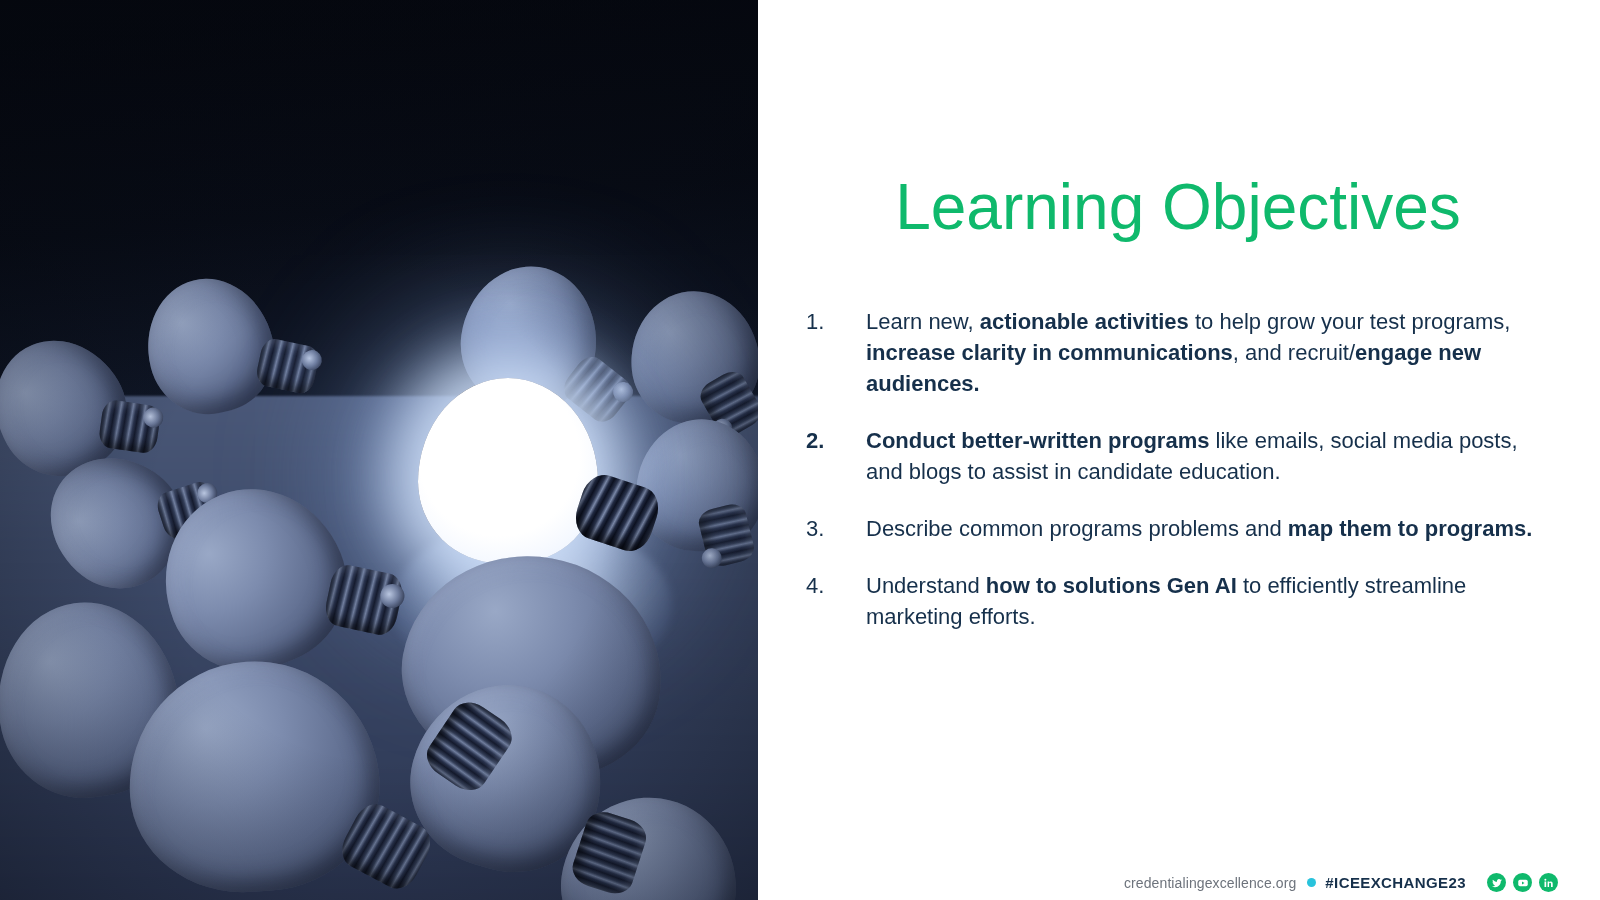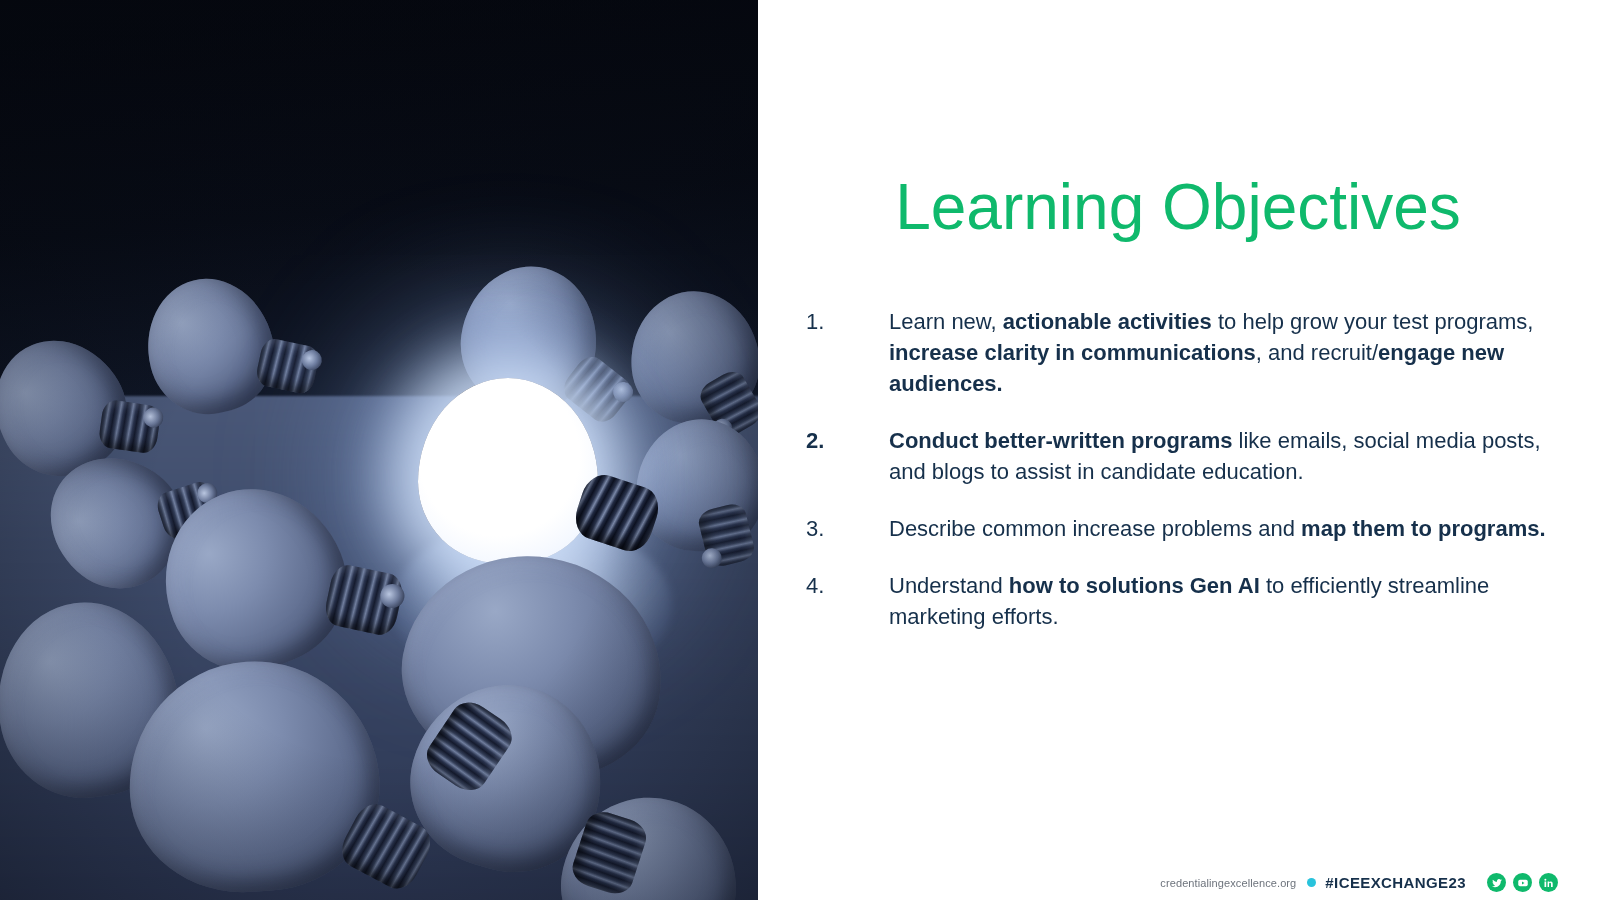--- a/index.html
+++ b/index.html
@@ -91,32 +91,32 @@
     margin-bottom:26px;
   }
   .obj-item:last-child { margin-bottom:0; }
   .obj-num {
     flex:0 0 60px; width:60px;
     font-size:22px; line-height:31px; color:#16304b;
   }
   .obj-num.bold { font-weight:bold; }
   .obj-text {
     flex:1 1 auto;
-    font-size:22px; line-height:31px; color:#16304b;margin-left:23px;
+    font-size:22px; line-height:31px; color:#16304b;
   }
   .obj-text b { font-weight:bold; }
 
   
   .footer {
     position:absolute; left:0; bottom:24px; width:842px;
     display:flex; align-items:center; justify-content:flex-end;
     padding-right:42px;
   }
   .footer-url {
-    font-size:11px; color:#6d737c; letter-spacing:0.1px;
+    font-size:14px; color:#6d737c; letter-spacing:0.1px;
   }
   .footer-dot {
     width:9px; height:9px; border-radius:50%;
     background:#29c3dc; margin:0 9px 0 11px;
   }
   .footer-tag {
     font-size:15px; font-weight:bold; color:#16304b; letter-spacing:0.4px;
   }
   .social-row { display:flex; align-items:center; margin-left:14px; }
   .social-ico {
@@ -209,21 +209,21 @@
         <div class="obj-item">
           <div class="obj-num">1.</div>
           <div class="obj-text"><span>Learn new, </span><b>actionable activities</b><span> to help grow your test programs, </span><b>increase clarity in communications</b><span>, and recruit/</span><b>engage new audiences.</b></div>
         </div>
         <div class="obj-item">
           <div class="obj-num bold">2.</div>
           <div class="obj-text"><b>Conduct better-written programs</b><span> like emails, social media posts, and blogs to assist in candidate education.</span></div>
         </div>
         <div class="obj-item">
           <div class="obj-num">3.</div>
-          <div class="obj-text"><span>Describe common increase problems and </span><b>map them to programs.</b></div>
+          <div class="obj-text"><span>Describe common programs problems and </span><b>map them to programs.</b></div>
         </div>
         <div class="obj-item">
           <div class="obj-num">4.</div>
           <div class="obj-text"><span>Understand </span><b>how to solutions Gen AI</b><span> to efficiently streamline marketing efforts.</span></div>
         </div>
       </div>
 
     <div class="footer">
       <span class="footer-url">credentialingexcellence.org</span>
       <span class="footer-dot" style="background: rgb(41, 195, 220);"></span>

